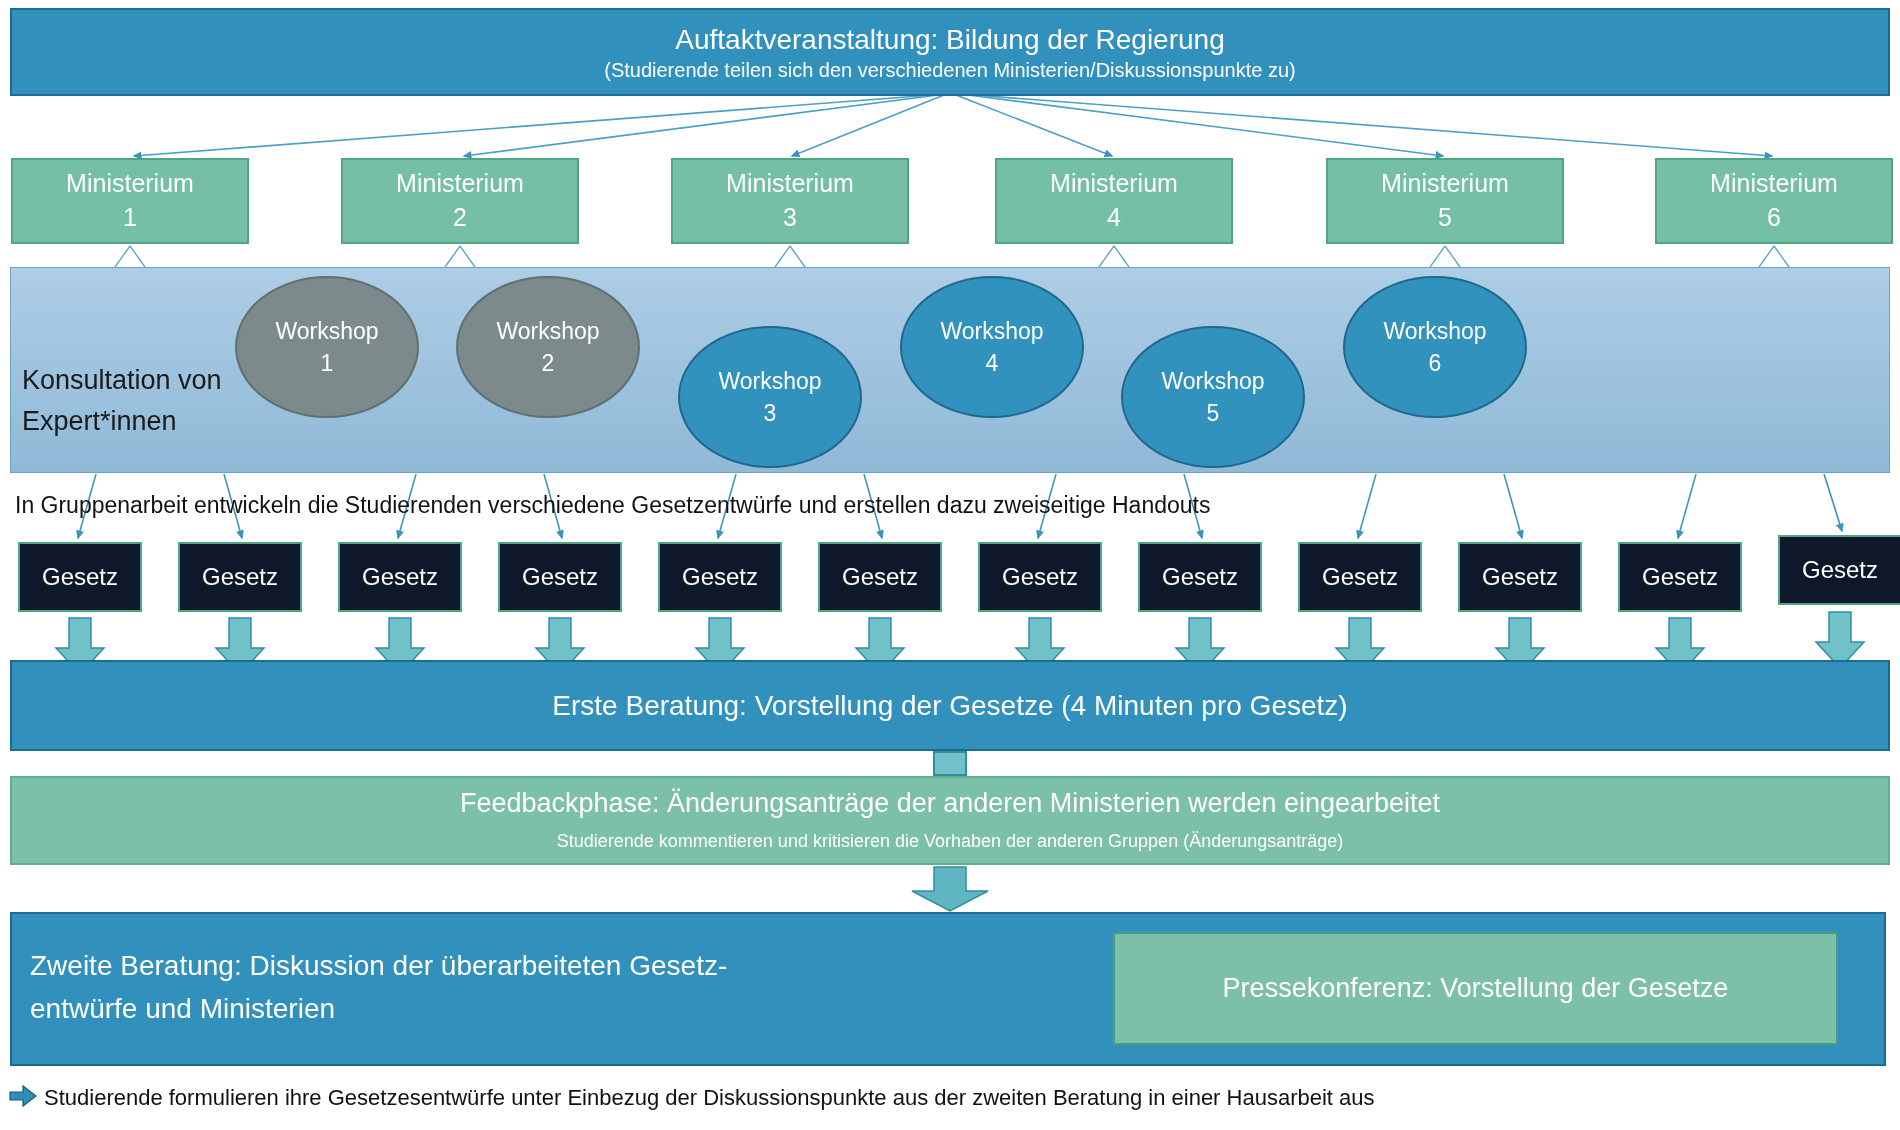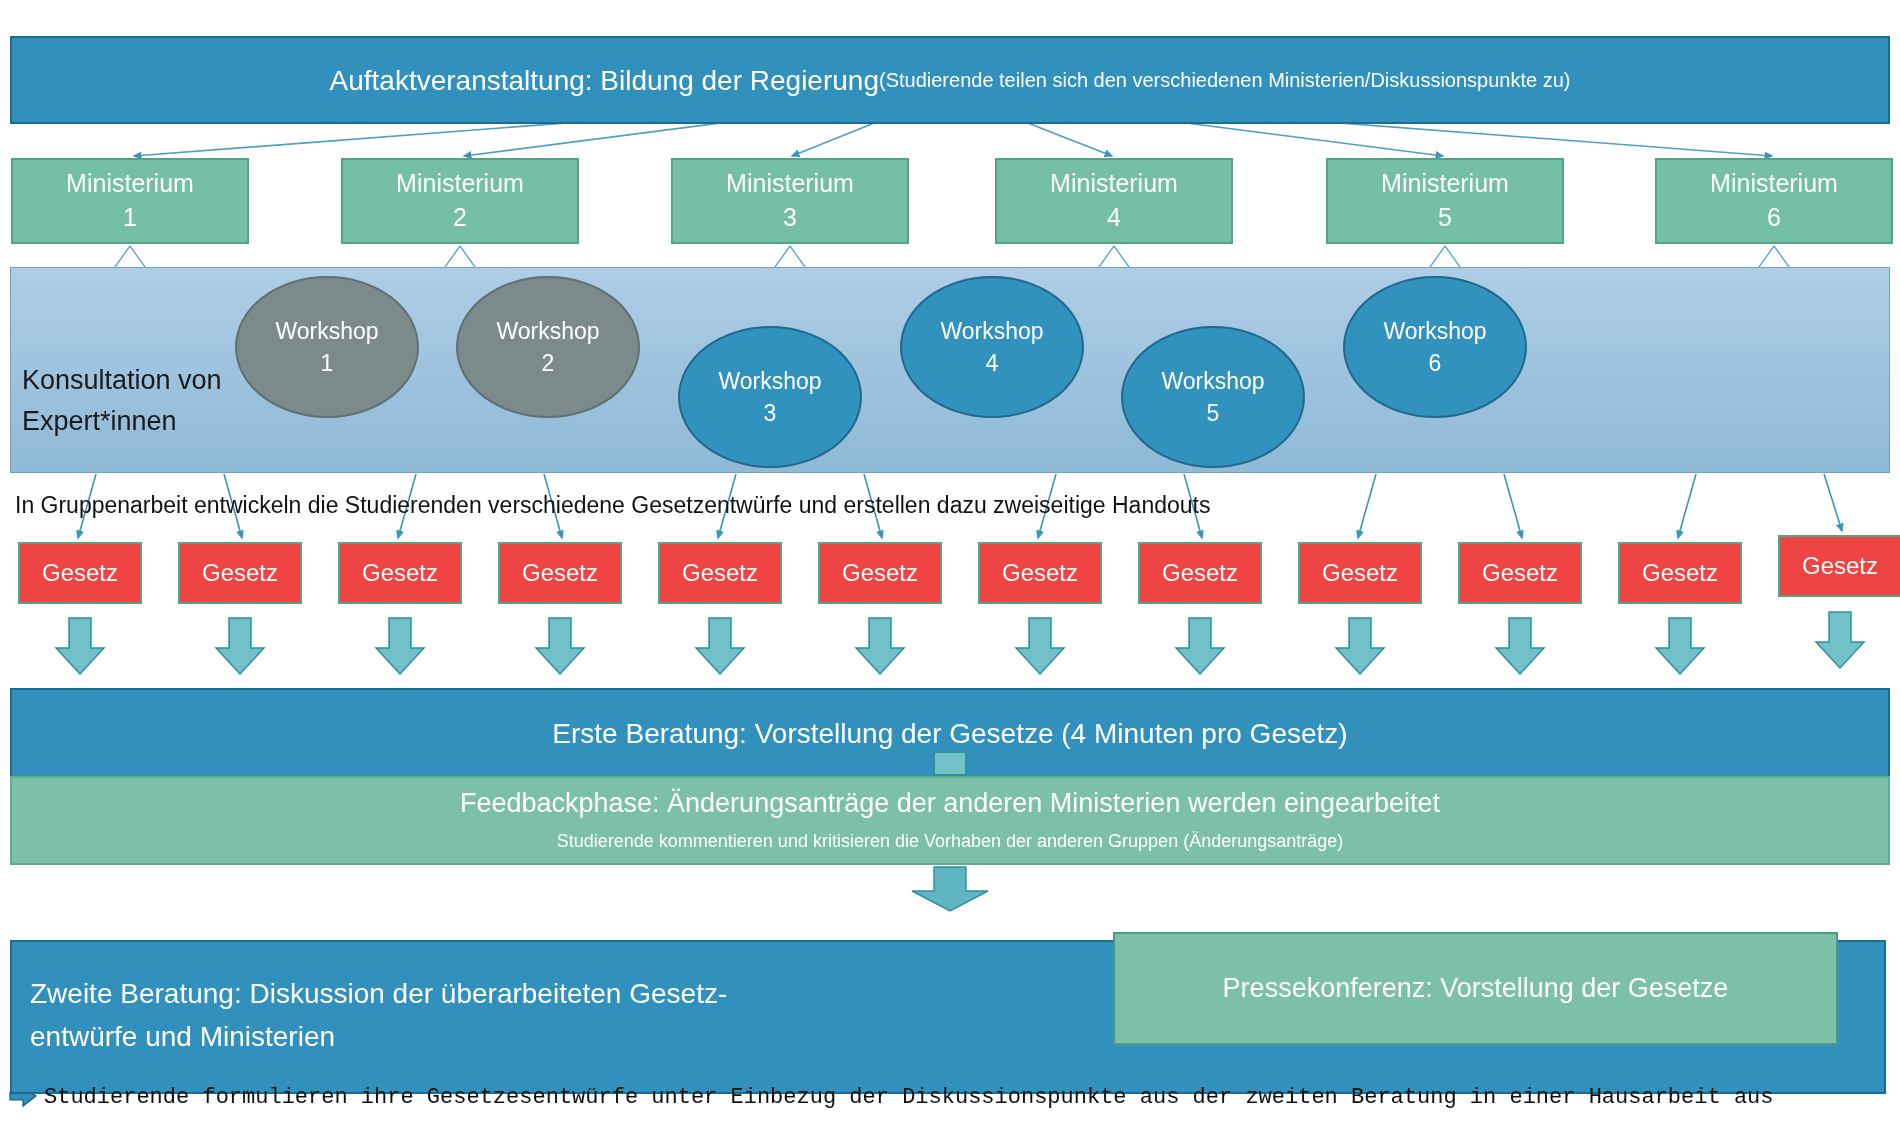--- a/index.html
+++ b/index.html
@@ -5,21 +5,21 @@
   html,body{margin:0;padding:0;background:#ffffff;}
   .canvas{
     position:relative;width:1900px;height:1130px;background:#ffffff;overflow:hidden;
     font-family:"Liberation Sans", sans-serif;
   }
   .abs{position:absolute;}
   svg.layer{position:absolute;left:0;top:0;width:1900px;height:1130px;pointer-events:none;}
 
   .banner-blue{
     background:#3191bc;border:2px solid #1c6b93;color:#ffffff;box-sizing:border-box;
-    display:flex;flex-direction:row;align-items:center;justify-content:center;text-align:center;margin-top:28px;
+    display:flex;flex-direction:column;align-items:center;justify-content:center;text-align:center;
   }
   .banner-title{font-size:28px;line-height:1.25;}
   .banner-sub{font-size:20px;line-height:1.3;}
 
   .ministry{
     background:#75c0a4;border:2px solid #52a487;color:#ffffff;box-sizing:border-box;
     display:flex;flex-direction:column;align-items:center;justify-content:center;text-align:center;
     font-size:25px;line-height:1.35;
   }
 
@@ -34,22 +34,22 @@
     width:184px;height:142px;border-radius:50%;box-sizing:border-box;color:#ffffff;
     display:flex;flex-direction:column;align-items:center;justify-content:center;text-align:center;
     font-size:23px;line-height:1.4;
   }
   .workshop.gray{background:#7d8a8c;border:2px solid #5e7072;}
   .workshop.blue{background:#3192bd;border:2px solid #20688c;}
 
   .note{color:#111111;font-size:23px;white-space:nowrap;}
 
   .law{
-    background:#ef4444;border:2px solid #52a487;color:#ffffff;box-sizing:border-box;
-    width:124px;height:62px;display:flex;align-items:center;justify-content:center;
+    background:#0f172a;border:2px solid #52a487;color:#ffffff;box-sizing:border-box;
+    width:124px;height:70px;display:flex;align-items:center;justify-content:center;
     font-size:24px;
   }
 
   .banner-green{
     background:#7cc1a7;border:2px solid #5fae91;color:#ffffff;box-sizing:border-box;
     display:flex;flex-direction:column;align-items:center;justify-content:center;text-align:center;gap:8px;
   }
   .fb-title{font-size:27px;line-height:1.25;}
   .fb-sub{font-size:18px;line-height:1.4;}
 
@@ -224,15 +224,15 @@
     <div class="second-reading-text" style="margin:30px 0 0 18px;text-align:left;">
       <div>Zweite Beratung: Diskussion der überarbeiteten Gesetz-</div>
       <div>entwürfe und Ministerien</div>
     </div>
   </div>
 
   <div class="abs press-box" style="left:1113px;top:932px;width:725px;height:113px;">
     <div>Pressekonferenz: Vorstellung der Gesetze</div>
   </div>
 
-  <div class="abs footnote" style="left:44px;top:1085px;font-family:Liberation Mono, monospace;">Studierende formulieren ihre Gesetzesentwürfe unter Einbezug der Diskussionspunkte aus der zweiten Beratung in einer Hausarbeit aus</div>
+  <div class="abs footnote" style="left:44px;top:1085px;">Studierende formulieren ihre Gesetzesentwürfe unter Einbezug der Diskussionspunkte aus der zweiten Beratung in einer Hausarbeit aus</div>
 
 </div>
 
 </body></html>

